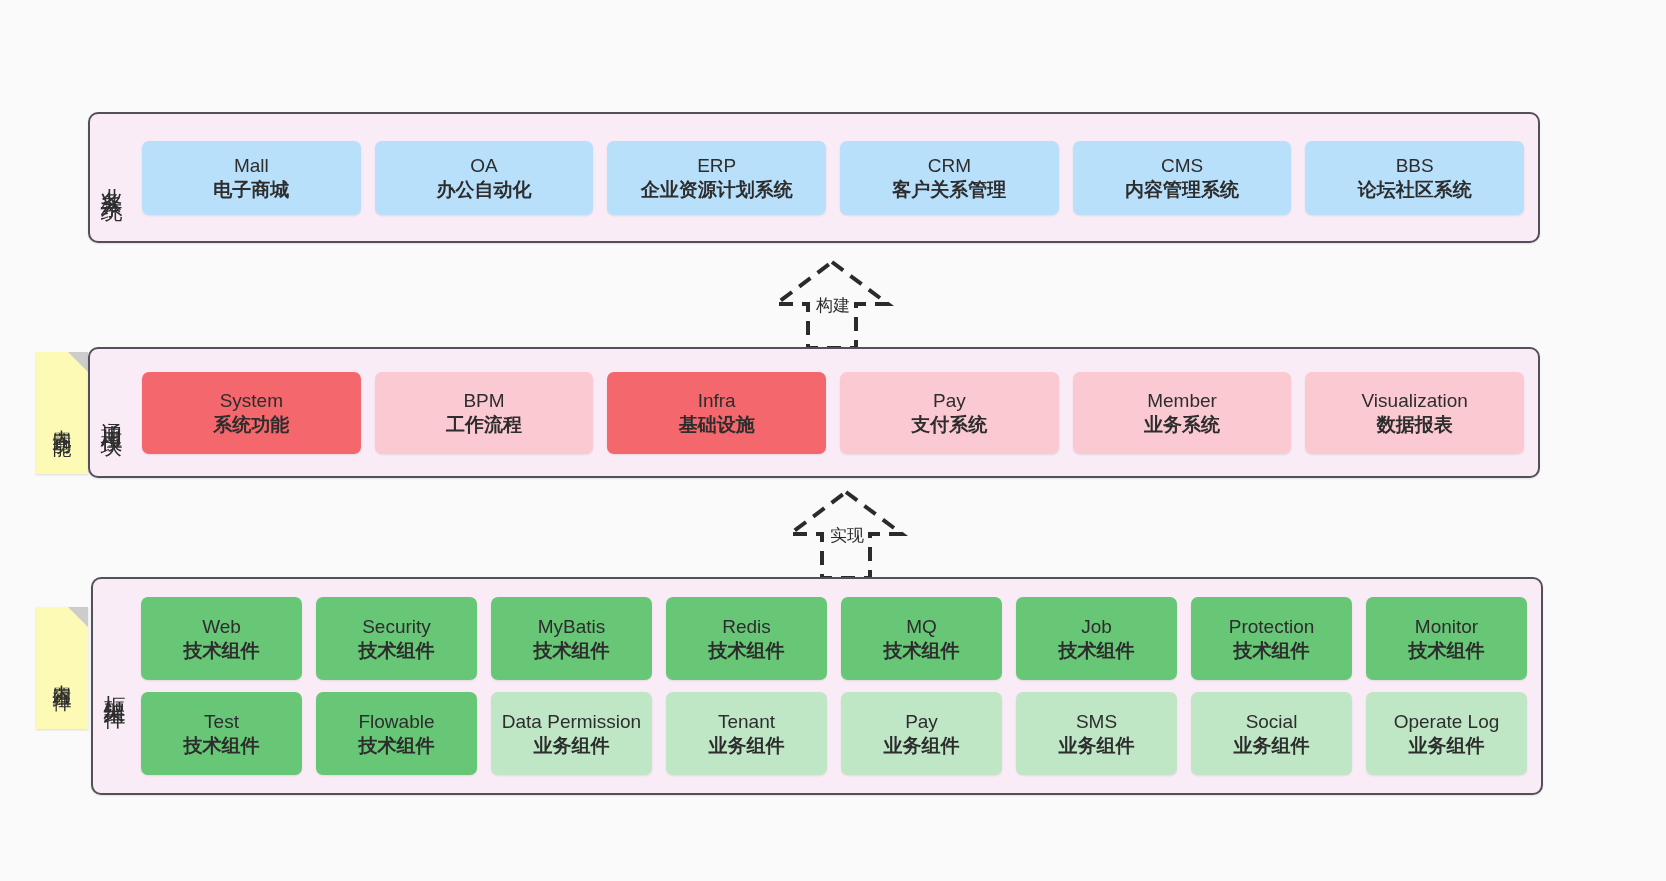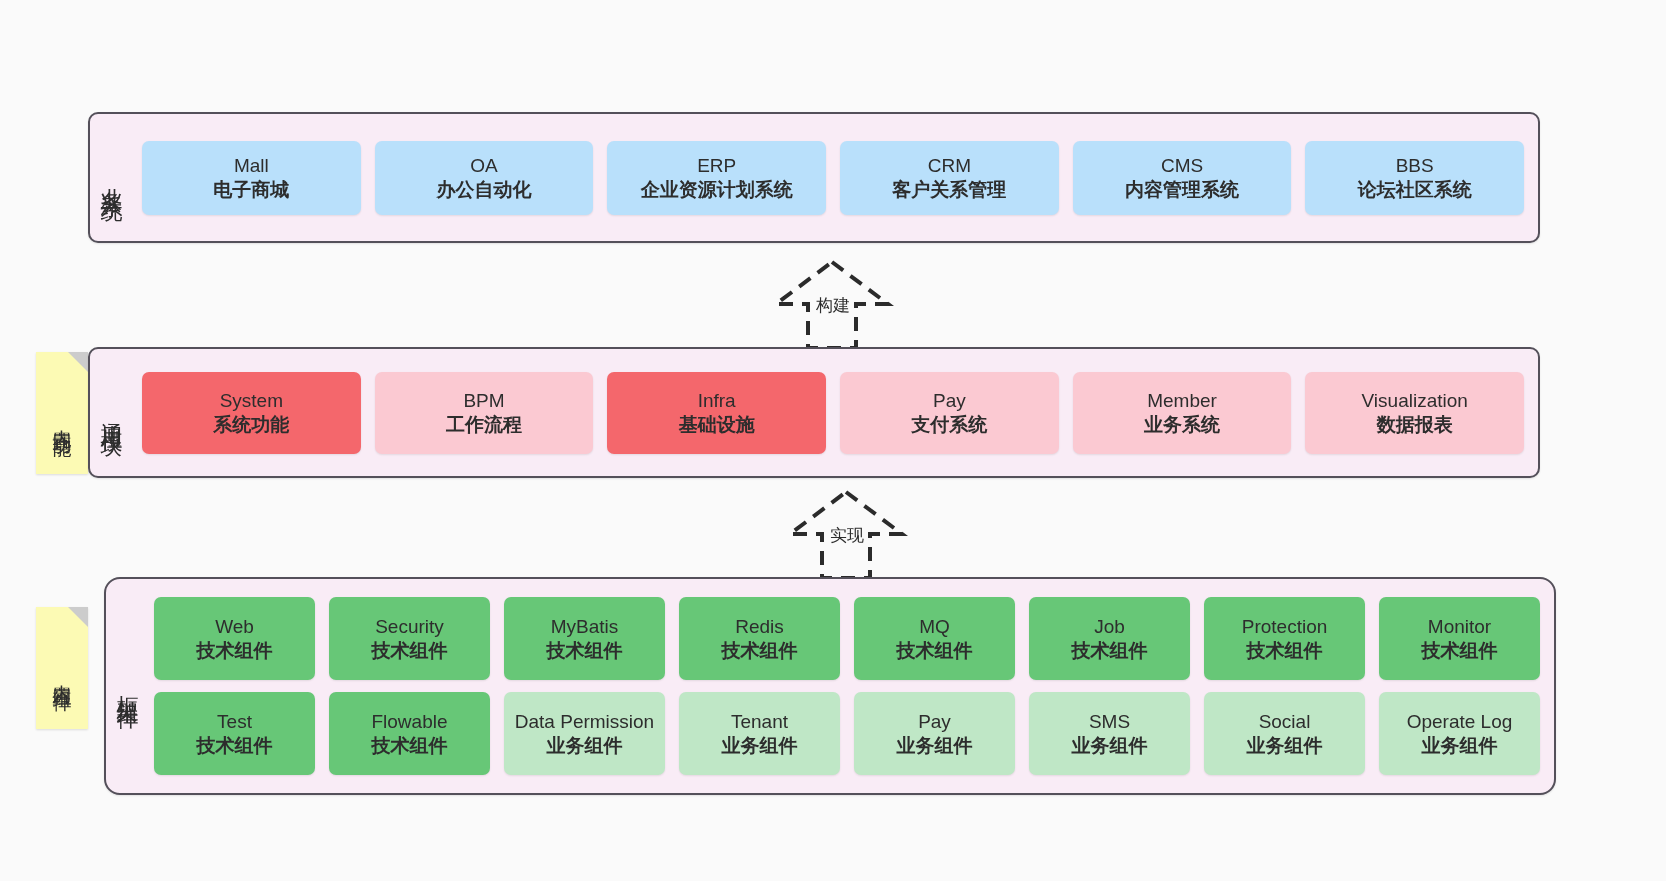--- a/index.html
+++ b/index.html
@@ -83,21 +83,21 @@
   #layer-business .card { height: 74px; background: #b9e0fb; }
 
   
   #layer-common { left: 88px; top: 347px; width: 1452px; height: 131px; }
   #layer-common .cards { padding-left: 8px; }
   #layer-common .card { height: 82px; }
   .c-red   { background: #f4676c; }
   .c-pink  { background: #fbc9d2; }
 
   
-  #layer-framework { left: 104px; top: 577px; width: 1452px; height: 218px; border-radius: 16px; }
+  #layer-framework { left: 91px; top: 577px; width: 1452px; height: 218px; }
   #layer-framework .card { height: 83px; }
   .c-green-dark  { background: #67c777; }
   .c-green-light { background: #bfe7c6; }
 
   
   .note {
     position: absolute;
     width: 52px;
     background: #fcfab4;
     display: flex;

